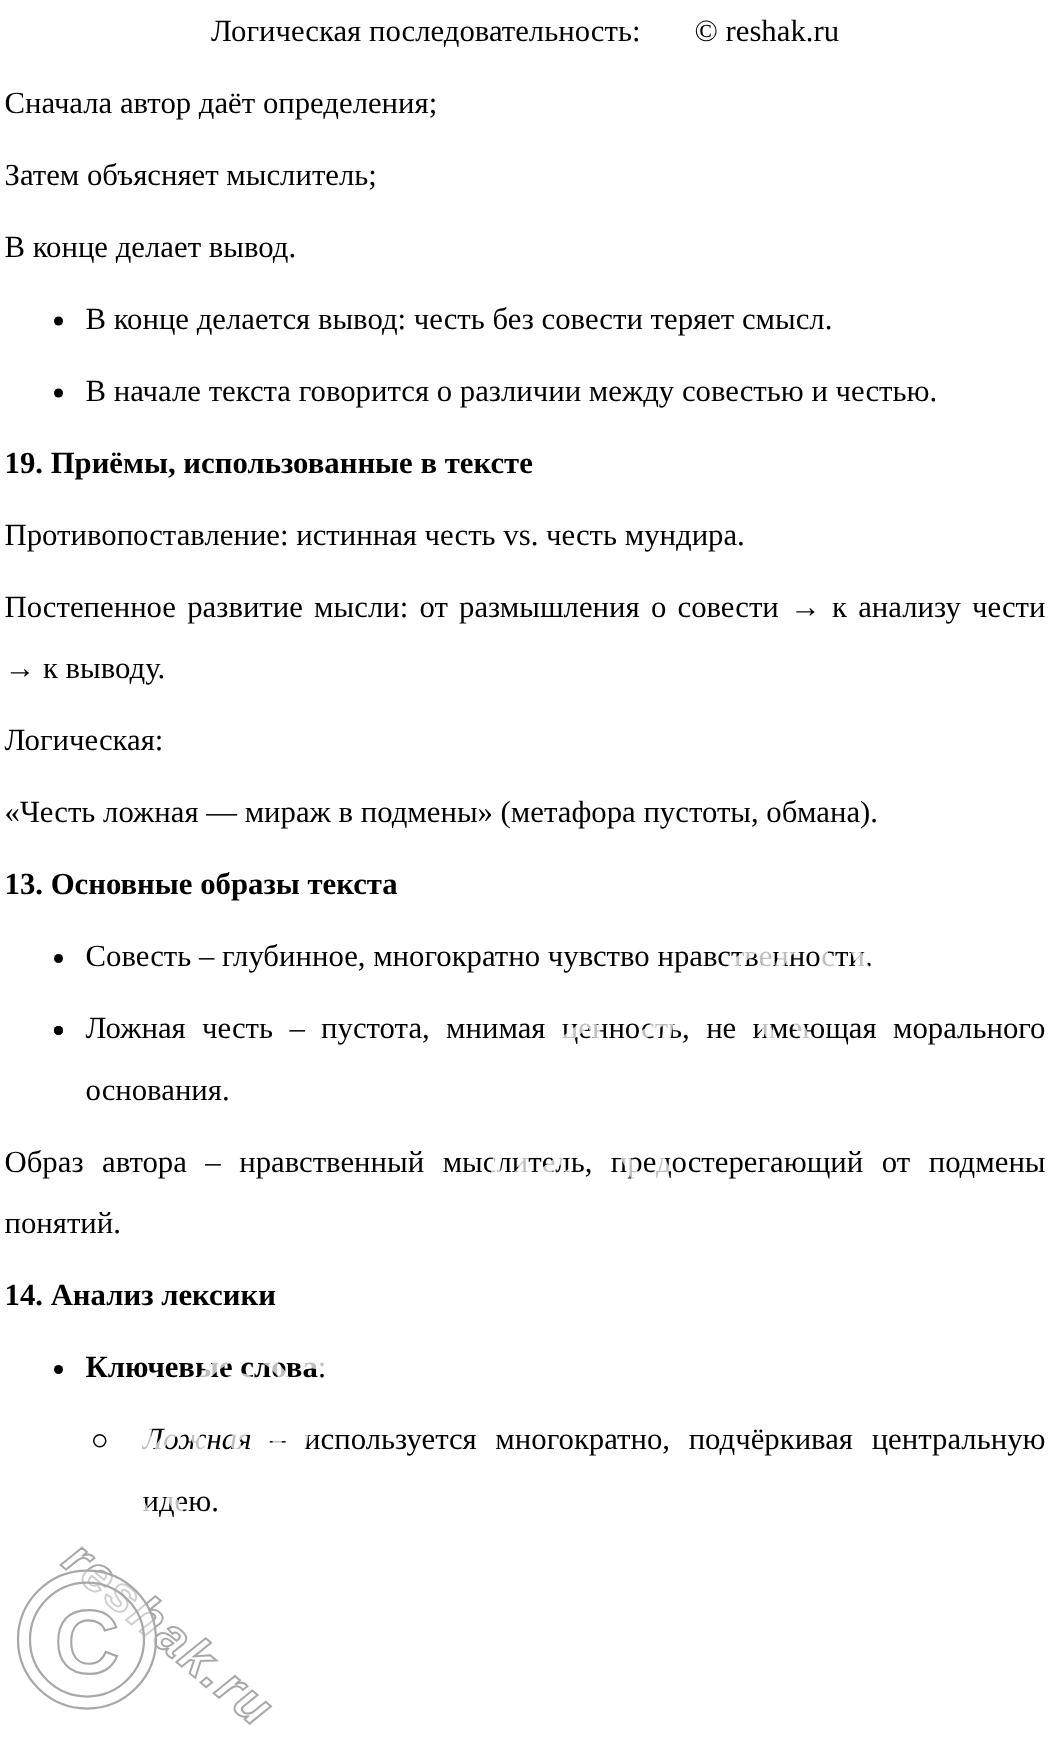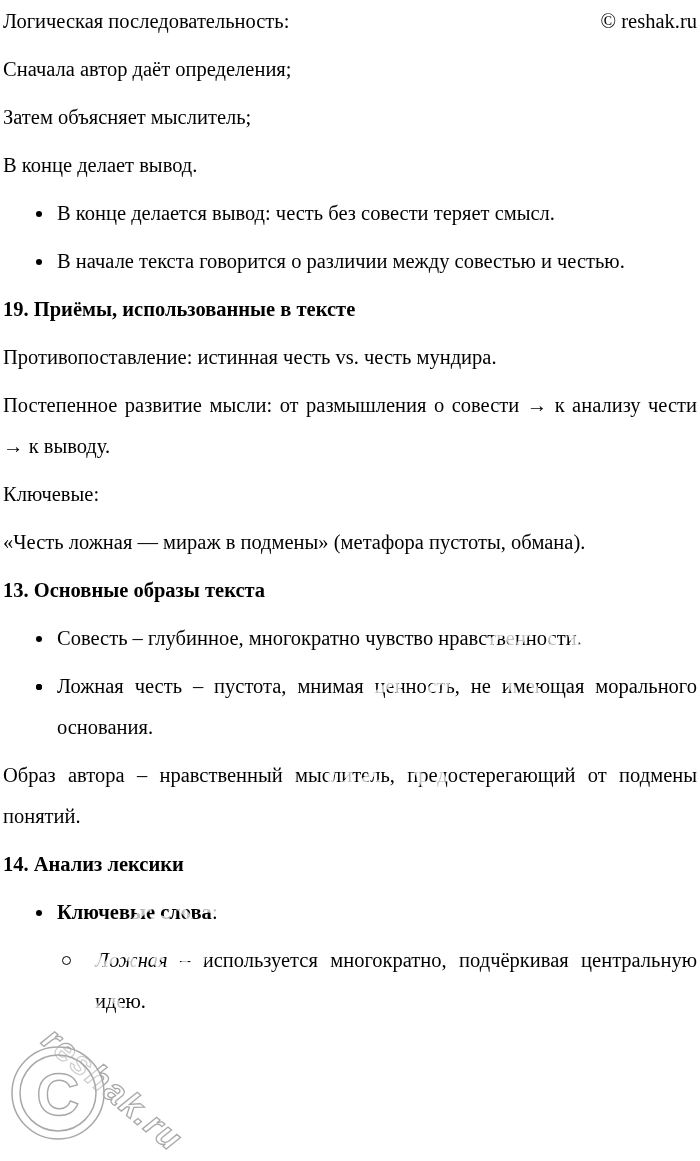--- a/index.html
+++ b/index.html
@@ -3,21 +3,21 @@
 <meta charset="utf-8">
 <style>
   html,body{margin:0;padding:0;}
   body{
     width:700px;height:1161px;overflow:hidden;position:relative;
     background:#ffffff;color:#000000;
     font-family:"Liberation Serif","DejaVu Serif",serif;
     font-size:20.5px;
   }
   #page{padding:1px 3px 0 3px;width:694px;}
-  .hdr{display:flex;justify-content:space-between;align-items:baseline;
+  .hdr{display:flex;justify-content:center;align-items:baseline;
        line-height:41px;margin:0 0 7px;gap:36px;}
   .p,.h,.li{line-height:41px;margin:0 0 7px;text-align:justify;text-align-last:left;}
   .h{font-weight:bold;}
   .li{position:relative;padding-left:54px;}
   .li.sub{padding-left:92px;}
   .marker{position:absolute;display:block;}
   .marker.dot{left:33px;top:18px;width:6px;height:6px;border-radius:50%;background:#000;}
   .marker.circle{left:59px;top:16px;width:7px;height:7px;border:1.5px solid #000;
                  border-radius:50%;background:transparent;}
   .b{font-weight:bold;}
@@ -34,21 +34,21 @@
   </div>
   <div id="blocks">
       <div class="p">Сначала автор даёт определения;</div>
       <div class="p">Затем объясняет мыслитель;</div>
       <div class="p">В конце делает вывод.</div>
       <div class="li"><span class="marker dot"></span><span>В конце делается вывод: честь без совести теряет смысл.</span></div>
       <div class="li"><span class="marker dot"></span><span>В начале текста говорится о различии между совестью и честью.</span></div>
       <div class="h">19. Приёмы, использованные в тексте</div>
       <div class="p">Противопоставление: истинная честь vs. честь мундира.</div>
       <div class="p">Постепенное развитие мысли: от размышления о совести → к анализу чести → к выводу.</div>
-      <div class="p">Ключевые:</div>
+      <div class="p">Логическая:</div>
       <div class="p">«Честь ложная — мираж в подмены» (метафора пустоты, обмана).</div>
       <div class="h">13. Основные образы текста</div>
       <div class="li"><span class="marker dot"></span><span>Совесть – глубинное, многократно чувство нравственности.</span></div>
       <div class="li"><span class="marker dot"></span></div>
       <div class="li"><span class="marker dot"></span><span>Ложная честь – пустота, мнимая ценность, не имеющая морального основания.</span></div>
       <div class="p">Образ автора – нравственный мыслитель, предостерегающий от подмены понятий.</div>
       <div class="h">14. Анализ лексики</div>
       <div class="li"><span class="marker dot"></span><span><span class="b">Ключевые слова</span><span>:</span></span></div>
       <div class="li sub"><span class="marker circle"></span><span><span class="i">Ложная</span><span> – используется многократно, подчёркивая центральную идею.</span></span></div>
     </div>

